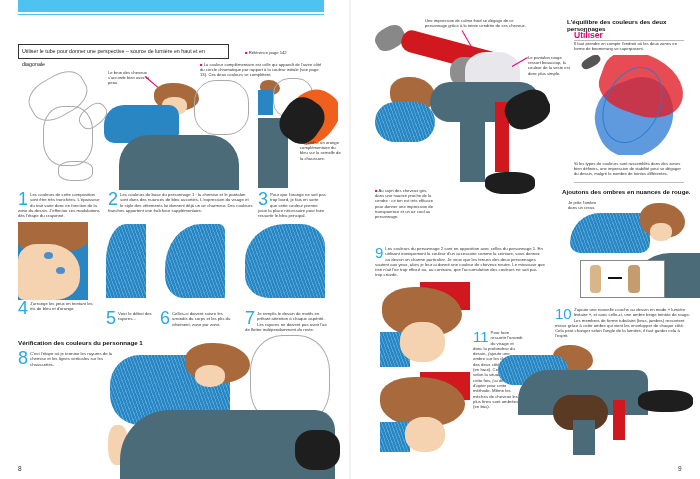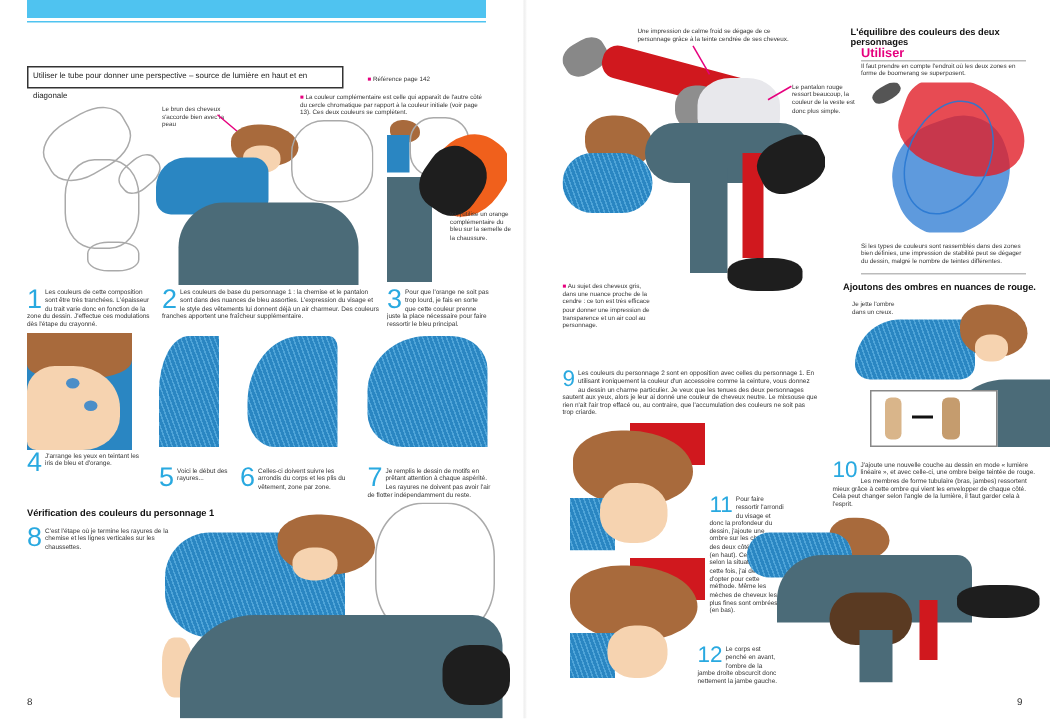--- a/index.html
+++ b/index.html
@@ -227,19 +227,16 @@
     <div class="art" style="left:148px;top:345px;width:200px;height:110px;">
       <div class="shape hair" style="left:55px;top:0px;width:40px;height:28px;"></div>
       <div class="shape shirt-stripe" style="left:0px;top:10px;width:70px;height:30px;border-radius:15px;"></div>
       <div class="shape pants" style="left:20px;top:25px;width:130px;height:45px;border-radius:30px 10px 0 0;"></div>
       <div class="shape" style="left:55px;top:50px;width:55px;height:35px;background:#5a3a22;border-radius:20px;"></div>
       <div class="shape pants" style="left:75px;top:75px;width:22px;height:35px;"></div>
       <div class="shape red" style="left:115px;top:55px;width:12px;height:40px;"></div>
       <div class="shape shoe" style="left:140px;top:45px;width:55px;height:22px;"></div>
     </div>
 
-    <div class="step" style="left:115px;top:430px;width:55px;">
-      <span class="step-num small">12</span><span>Le corps est penché en avant, l'ombre de la jambe droite obscurcit donc nettement la jambe gauche.</span>
-    </div>
 
     <div class="page-num" style="left:328px;top:465px;">9</div>
   </div>
 </div>
 
 </body></html>

